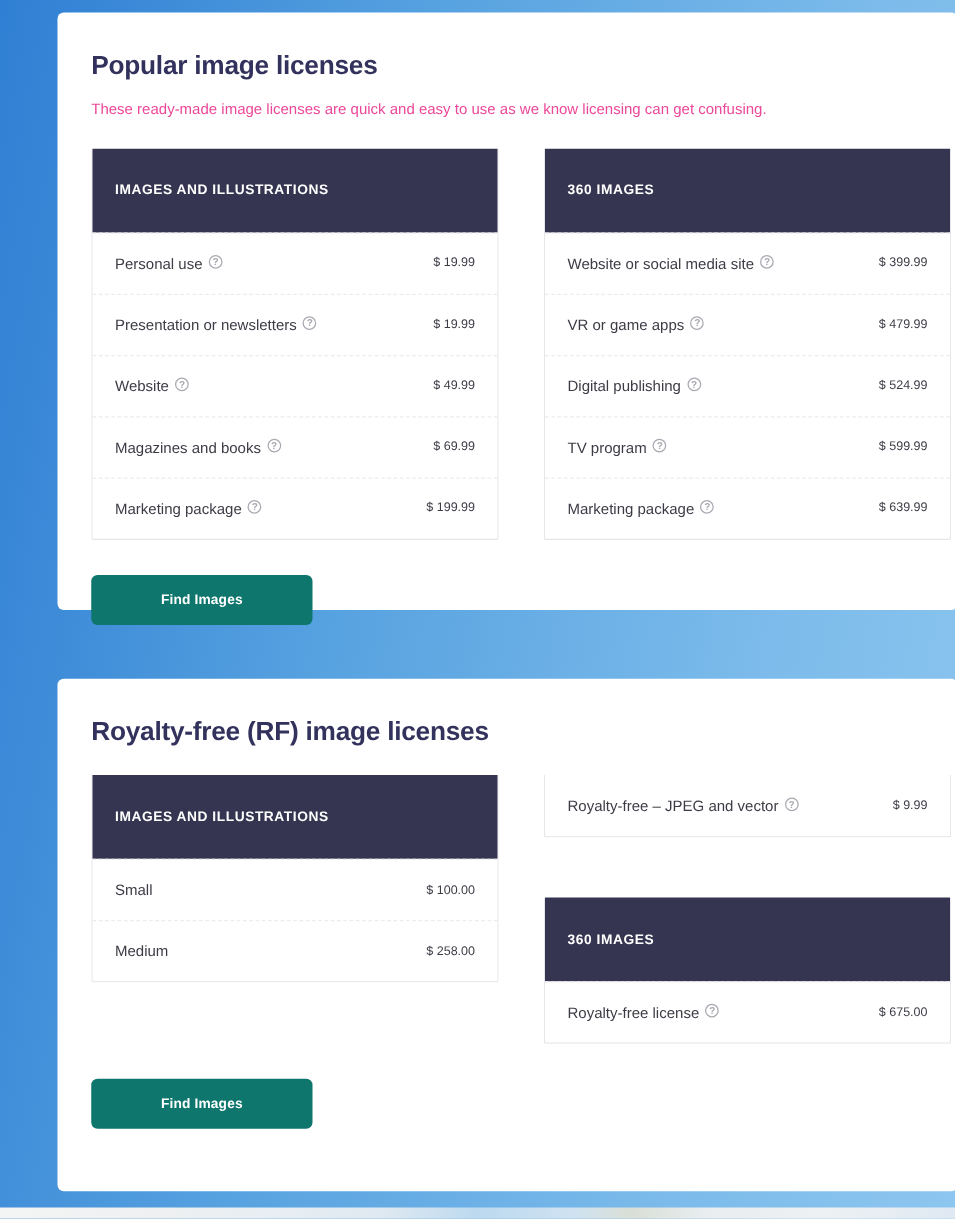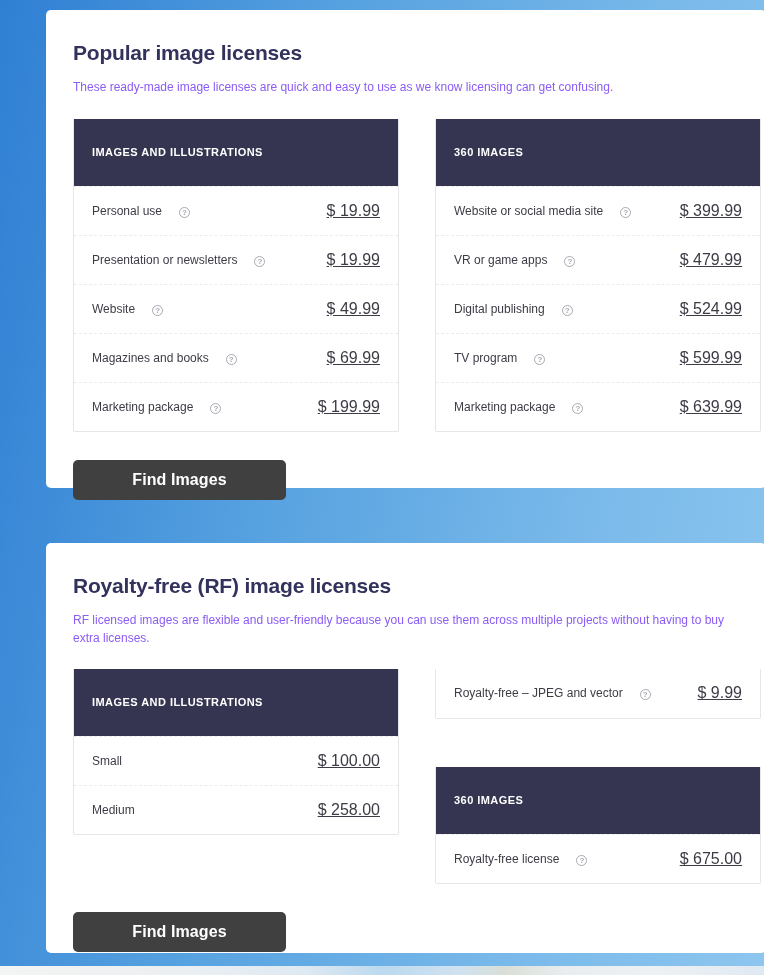--- a/index.html
+++ b/index.html
@@ -54,21 +54,21 @@
     font-size: 21px;
     font-weight: bold;
     color: #32325d;
     letter-spacing: -0.2px;
     line-height: 1.2;
   }
 
   .section-sub {
     margin-top: 14px;
     font-size: 12px;
-    color: #8b5cf6;
+    color: #ec4899;
     line-height: 1.45;
   }
 
   .cards {
     display: flex;
     gap: 36px;
     margin-top: 22px;
     align-items: flex-start;
   }
 
@@ -100,58 +100,57 @@
     padding: 0 18px;
     height: 49px;
     border-top: 1px dashed #ececed;
   }
   .card-row:first-of-type { border-top: none; }
 
   .row-label {
     font-size: 12px;
     color: #3c3c46;
     display: flex;
-    align-items: flex-end;
-    gap: 17px;
+    align-items: flex-start;
+    gap: 5px;
     white-space: nowrap;
   }
 
   .help-icon {
     display: inline-block;
     width: 11px;
     height: 11px;
     border: 1px solid #a9a9b2;
     border-radius: 50%;
     color: #a9a9b2;
     font-size: 8px;
     line-height: 10px;
     text-align: center;
     font-weight: bold;
     flex: 0 0 auto;
   }
 
   .row-price {
-    font-size: 16px;
+    font-size: 10px;
     color: #3c3c46;
     white-space: nowrap;
-    text-decoration: underline;
   }
 
   .spacer-block { height: 48px; }
 
   .find-btn {
     margin-top: 28px;
     display: inline-flex;
     align-items: center;
     justify-content: center;
-    width: 213px;
+    width: 177px;
     height: 40px;
-    background: #404040;
+    background: #0f766e;
     color: #ffffff;
-    font-size: 16px;
+    font-size: 11px;
     font-weight: bold;
     border: none;
     border-radius: 5px;
     cursor: pointer;
     letter-spacing: 0.1px;
     font-family: "Liberation Sans", sans-serif;
   }
 </style>
 </head>
 <body>
@@ -248,21 +247,20 @@
       </div>
     </div>
 
     <button class="find-btn">Find Images</button>
   </div>
 
   <div class="gap"></div>
 
   <div class="section section-2">
     <div class="section-title">Royalty-free (RF) image licenses</div>
-    <div class="section-sub">RF licensed images are flexible and user-friendly because you can use them across multiple projects without having to buy extra licenses.</div>
 
     <div class="cards">
       <div class="col">
         <div class="card">
           <div class="card-header">IMAGES AND ILLUSTRATIONS</div>
           <div class="card-row">
             <span class="row-label">
               <span>Small</span>
             </span>
             <span class="row-price">$ 100.00</span>

